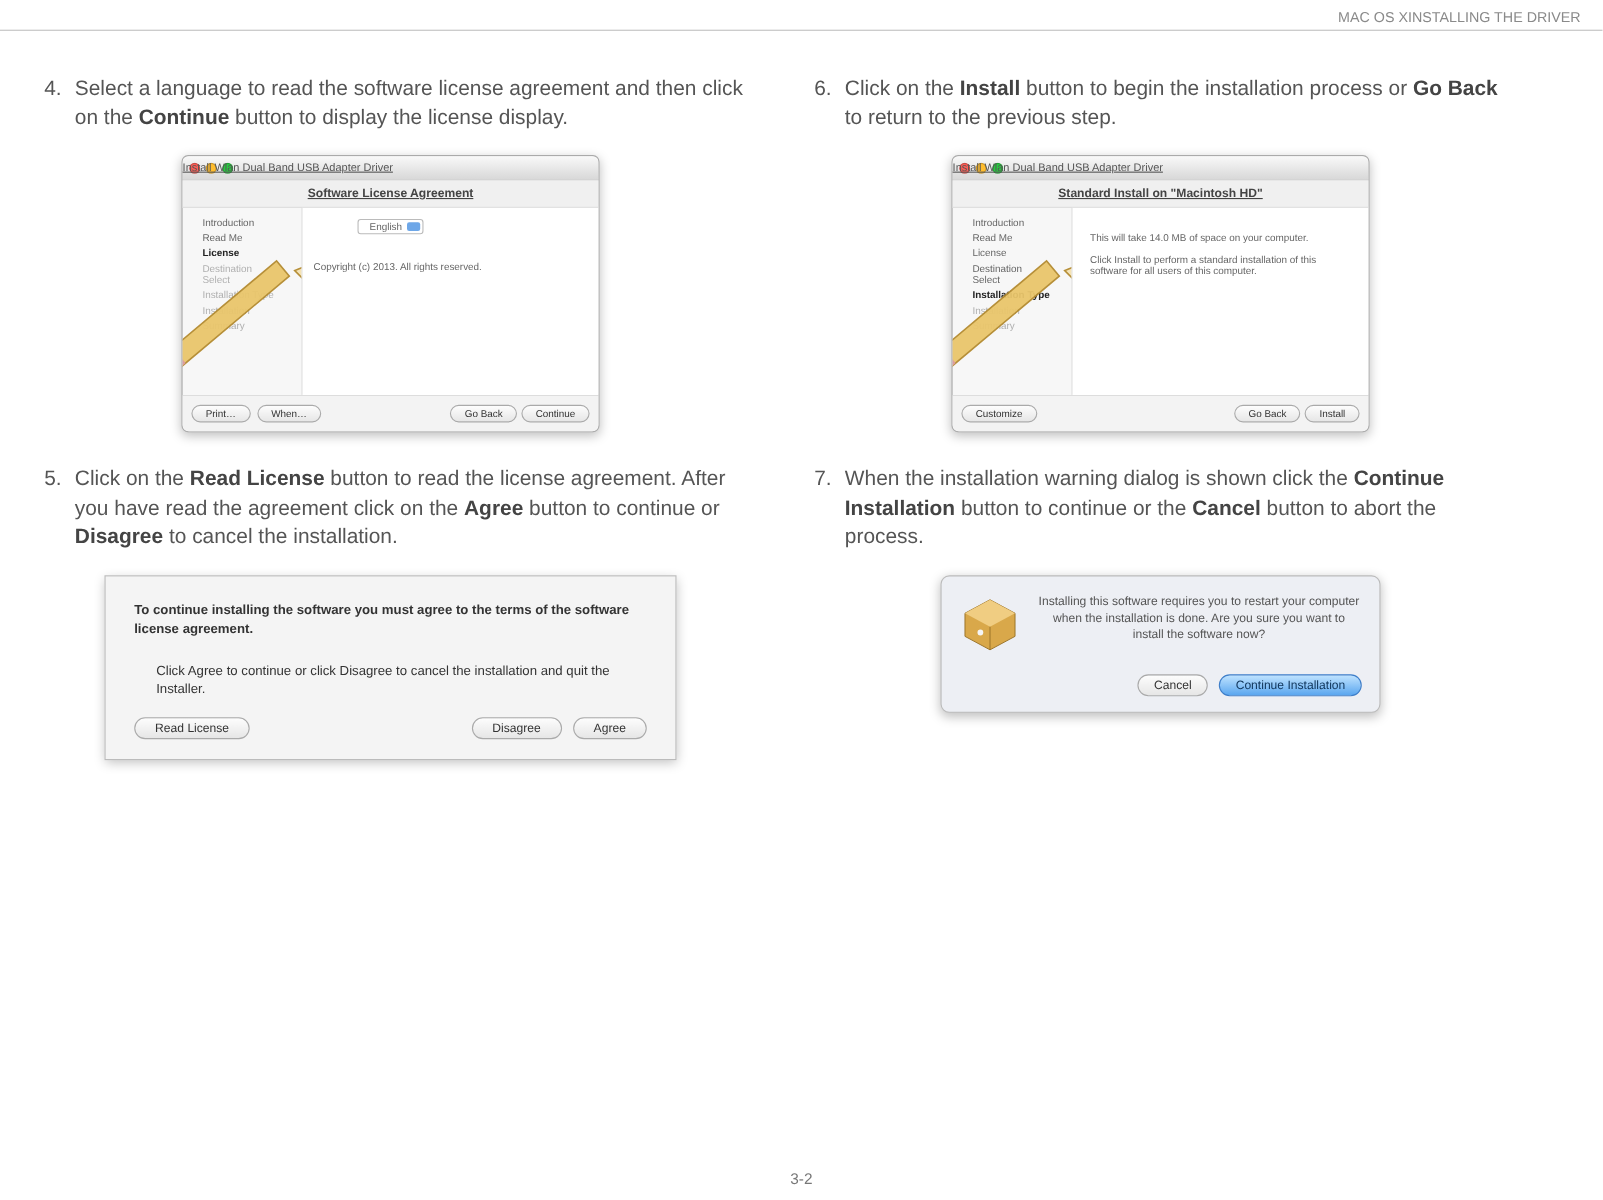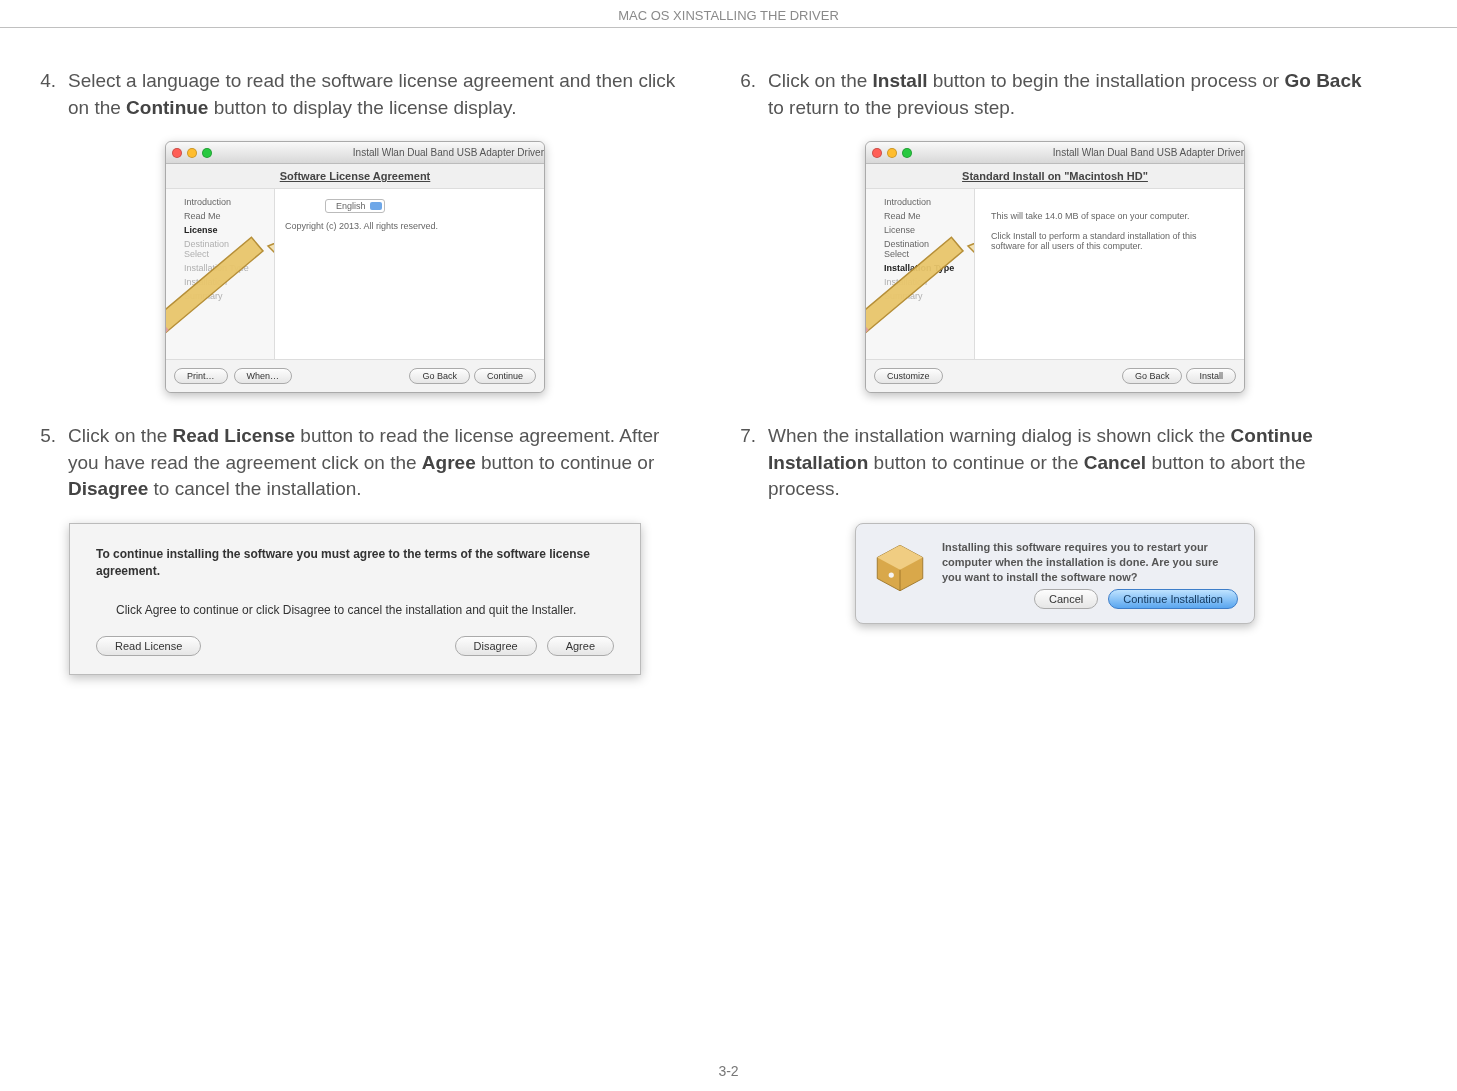--- a/index.html
+++ b/index.html
@@ -10,21 +10,21 @@
     body {
       background: #ffffff;
       font-family: Arial, Helvetica, sans-serif;
       width: 1457px;
       height: 1091px;
       position: relative;
       color: #4a4a4a;
     }
     .header {
       display: flex;
-      justify-content: center;
+      justify-content: flex-end;
       padding: 8px 20px 4px 20px;
       font-size: 13px;
       color: #8a8a8a;
       font-variant: small-caps;
       border-bottom: 1px solid #c0c0c0;
       margin-bottom: 40px;
     }
     .columns {
       display: flex;
       gap: 50px;
@@ -80,23 +80,24 @@
     .traffic {
       width: 10px; height: 10px; border-radius: 50%;
       border: 1px solid rgba(0,0,0,0.2);
     }
     .tl-red { background: #ff5f57; }
     .tl-yellow { background: #ffbd2e; }
     .tl-green { background: #28c940; }
     .mac-titlebar .title {
       position: absolute;
       left: 0; right: 0;
-      text-align: right;
+      text-align: left;
       font-size: 10px;
       color: #555;
+      text-decoration: underline;
     }
     .mac-subtitle {
       text-align: center;
       font-weight: bold;
       font-size: 11px;
       padding: 6px 0;
       background: #f0f0f0;
       border-bottom: 1px solid #ddd;
       text-decoration: underline;
     }
@@ -137,21 +138,21 @@
     .lang-select {
       display: inline-flex;
       align-items: center;
       background: #fff;
       border: 1px solid #bbb;
       border-radius: 3px;
       font-size: 9px;
       padding: 1px 18px 1px 10px;
       position: relative;
       margin-left: 40px;
-      margin-bottom: 8px;
+      margin-bottom: 24px;
     }
     .lang-select:after {
       content: "";
       position: absolute;
       right: 2px; top: 2px; bottom: 2px;
       width: 12px;
       background: #6ea7e8;
       border-radius: 2px;
     }
     .mac-buttonbar {
@@ -176,21 +177,21 @@
       white-space: nowrap;
     }
     .aqua-btn.primary {
       background: linear-gradient(#bfe3ff,#5aa6ef);
       border-color: #3e7ec9;
       color: #10355a;
     }
 
     
     .sheet {
-      width: 572px;
+      width: 520px;
       background: #f4f4f4;
       border: 1px solid #bbb;
       box-shadow: 0 3px 10px rgba(0,0,0,0.25);
       padding: 22px 26px 18px 26px;
       font-size: 12px;
       color:#333;
     }
     .sheet .heading {
       font-weight: bold;
       margin-bottom: 22px;
@@ -225,24 +226,25 @@
     }
     .warn-icon {
       width: 56px; height: 56px; flex-shrink: 0;
     }
     .warn-body {
       flex: 1;
       font-size: 11px;
       color:#444;
     }
     .warn-body .msg {
-      font-weight: bold;
+      font-weight: normal;
       color:#555;
-      margin-bottom: 4px;
+      margin-bottom: 28px;
       line-height: 1.35;
+      text-align: center;
     }
     .warn-body .row {
       display: flex;
       justify-content: flex-end;
       gap: 10px;
     }
     .warn-body .aqua-btn { font-size: 11px; padding: 3px 14px; border-radius: 12px; }
 
     .page-num {
       position: absolute;

